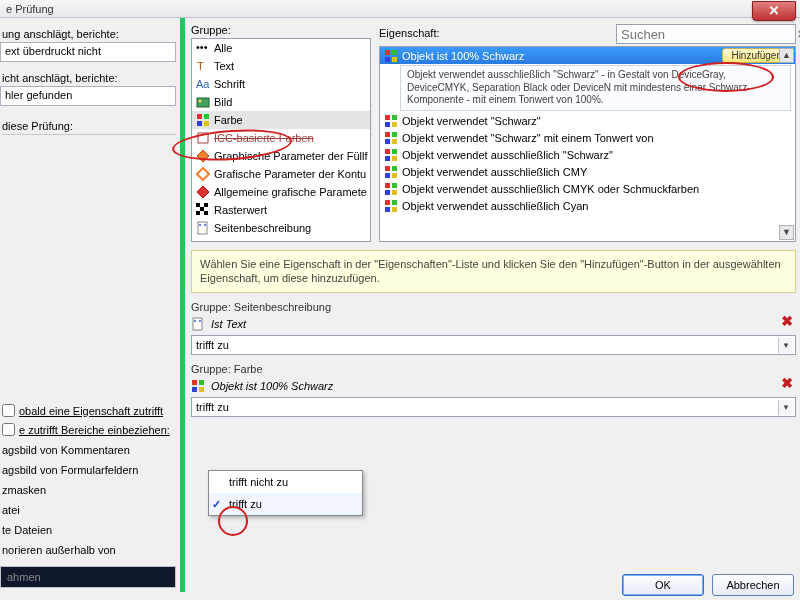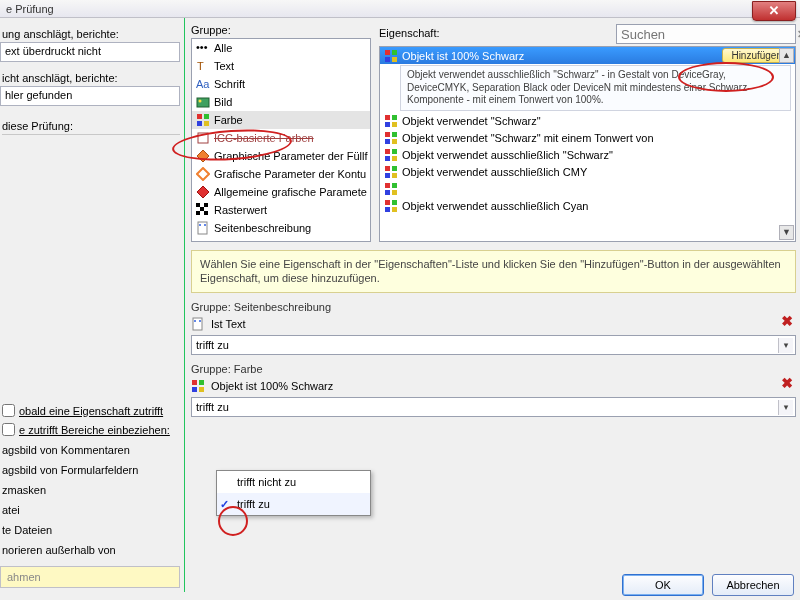--- a/index.html
+++ b/index.html
@@ -3,21 +3,21 @@
 <meta charset="utf-8">
 <style>
 * { box-sizing: border-box; margin: 0; padding: 0; font-family: "Segoe UI", Tahoma, sans-serif; font-size: 11px; }
 body { background: #f0f0f0; width: 800px; height: 600px; overflow: hidden; position: relative; }
 
 .titlebar { height: 18px; background: linear-gradient(#f7f7f7, #e7e7ef); border-bottom: 1px solid #c0c0c8; display: flex; align-items: center; padding-left: 6px; position: relative; }
 .titlebar .title-text { color: #333; }
 .close-btn { position: absolute; right: 4px; top: 1px; width: 44px; height: 20px; background: linear-gradient(#e28080,#c03030); border: 1px solid #8a2020; border-radius: 0 0 4px 4px; color: #fff; text-align: center; line-height: 17px; font-weight: bold; font-size: 13px; box-shadow: 0 1px 2px rgba(0,0,0,.3); }
 
 .content { display: flex; height: calc(100% - 26px); }
-.left-col { width: 185px; border-right: 1px solid #22c55e; padding: 6px 4px 4px 0; background:#f0f0f0; display:flex; flex-direction:column; }
+.left-col { width: 185px; border-right: 5px solid #22c55e; padding: 6px 4px 4px 0; background:#f0f0f0; display:flex; flex-direction:column; }
 .left-col .lbl { margin: 4px 0 2px 2px; color:#000; }
 .left-col .inp { border:1px solid #aeb2c0; background:#fff; height:20px; padding:2px 4px; margin-bottom:6px; }
 .left-col .section-hdr { margin-top:8px; margin-left:2px; border-bottom:1px solid #c8c8c8; padding-bottom:2px; }
 .check-row { display:flex; align-items:center; margin-top:6px; margin-left:2px; gap:4px;text-decoration:underline; }
 .check-row input { width:13px; height:13px; }
 .left-col .list-item { margin-top:8px; margin-left:2px; }
 
 .right-area { flex:1; display:flex; flex-direction:column; padding:6px 4px 4px 6px; }
 .top-row { display:flex; gap:8px; height:218px; }
 .panel-label { margin-bottom:2px; color:#000; }
@@ -40,26 +40,26 @@
 .prop-row.sel .add-btn { margin-left:auto; }
 .add-btn { background:linear-gradient(#fff8d0,#fde97a); border:1px solid #c8b050; border-radius:3px; padding:0 8px; height:15px; font-size:10px; color:#333; }
 .prop-desc { background:#fafcff; border:1px solid #d0d4e0; margin:1px 4px 2px 20px; padding:3px 6px; font-size:10px; color:#404040; line-height:1.25; }
 .scroll-arrow { position:absolute; right:1px; width:15px; height:15px; background:#e8e8e8; border:1px solid #b0b0b8; text-align:center; line-height:12px; font-size:9px; color:#444; }
 
 .hint-bar { margin-top:8px; border:1px solid #d8d090; background:#feffde; padding:6px 8px; color:#444; line-height:1.3; }
 
 .crit-block { margin-top:6px; position:relative; }
 .crit-head { display:flex; align-items:center; gap:6px; padding:2px 0; }
 .crit-head .gtxt { color:#333; }
-.crit-sub { display:flex; align-items:center; gap:6px; padding:2px 0 4px 0; }
+.crit-sub { display:flex; align-items:center; gap:6px; padding:2px 0 4px 0;font-style:italic; }
 .del-btn { position:absolute; right:0; top:14px; width:18px; height:18px; color:#c02020; font-weight:bold; font-size:14px; text-align:center; cursor:pointer; }
 .combo { border:1px solid #9aa0b0; background:#fff; height:20px; display:flex; align-items:center; padding:0 4px; position:relative; }
 .combo .arrow { position:absolute; right:2px; top:2px; width:15px; height:15px; border-left:1px solid #c0c0c8; text-align:center; line-height:14px; background:#f4f4f8; font-size:9px; color:#444; }
 
-.dropdown-popup { position:absolute; left:216px; top:470px; width:155px; background:#fff; border:1px solid #888; box-shadow:2px 2px 4px rgba(0,0,0,.25); z-index:10; }
+.dropdown-popup { position:absolute; left:208px; top:470px; width:155px; background:#fff; border:1px solid #888; box-shadow:2px 2px 4px rgba(0,0,0,.25); z-index:10; }
 .dropdown-popup .dd-item { display:flex; align-items:center; height:22px; padding:0 4px 0 20px; position:relative; }
 .dd-item.sel { background:#f0f4ff; }
 .dd-item .chk { position:absolute; left:3px; color:#2040e0; font-weight:bold; }
 
 .bottom-bar { position:absolute; right:6px; bottom:0; display:flex; gap:8px; padding:4px 0; }
 .btn { min-width:82px; height:22px; border:1px solid #6080c0; background:linear-gradient(#fdfdff,#e4ecf8); border-radius:3px; text-align:center; line-height:20px; cursor:pointer; }
 .btn.default { border:1px solid #3070d0; box-shadow:0 0 0 1px #7ab0f0 inset; }
 
 .ring { position:absolute; border:2px solid #d02020; border-radius:50%; pointer-events:none; z-index:20; }
 .ring.r1 { left:172px; top:130px; width:120px; height:30px; transform:rotate(-4deg); }
@@ -92,21 +92,21 @@
     <div class="check-row">
         <input type="checkbox" style="">
         <span>e zutrifft Bereiche einbeziehen:</span>
       </div>
     <div class="list-item">agsbild von Kommentaren</div>
     <div class="list-item">agsbild von Formularfeldern</div>
     <div class="list-item">zmasken</div>
     <div class="list-item">atei</div>
     <div class="list-item">te Dateien</div>
     <div class="list-item">norieren außerhalb von</div>
-    <div style="margin-top:10px; border:1px solid #c0c0c8; background:#fef9c3; height:22px; line-height:20px; padding:0 6px; color:#888;">ahmen</div>
+    <div style="margin-top:10px; border:1px solid #c0c0c8; background:#0f172a; height:22px; line-height:20px; padding:0 6px; color:#888;">ahmen</div>
   </div>
 
   <div class="right-area">
     <div class="top-row">
 
       <div class="group-panel">
         <div class="panel-label">Gruppe:</div>
         <div class="listbox">
           <div class="tree-row">
               <span class="ico">•••</span>
@@ -275,20 +275,21 @@
             </div>
           <div class="prop-row">
               <span class="ico">
                 <svg viewBox="0 0 14 14">
                   <rect x="1" y="1" width="5" height="5" fill="#e03030"></rect>
                   <rect x="8" y="1" width="5" height="5" fill="#30c030"></rect>
                   <rect x="1" y="8" width="5" height="5" fill="#3040e0"></rect>
                   <rect x="8" y="8" width="5" height="5" fill="#e0c020"></rect>
                 </svg>
               </span>
+              <span>Objekt verwendet ausschließlich CMYK oder Schmuckfarben</span>
             </div>
           <div class="prop-row">
               <span class="ico">
                 <svg viewBox="0 0 14 14">
                   <rect x="1" y="1" width="5" height="5" fill="#e03030"></rect>
                   <rect x="8" y="1" width="5" height="5" fill="#30c030"></rect>
                   <rect x="1" y="8" width="5" height="5" fill="#3040e0"></rect>
                   <rect x="8" y="8" width="5" height="5" fill="#e0c020"></rect>
                 </svg>
               </span>

